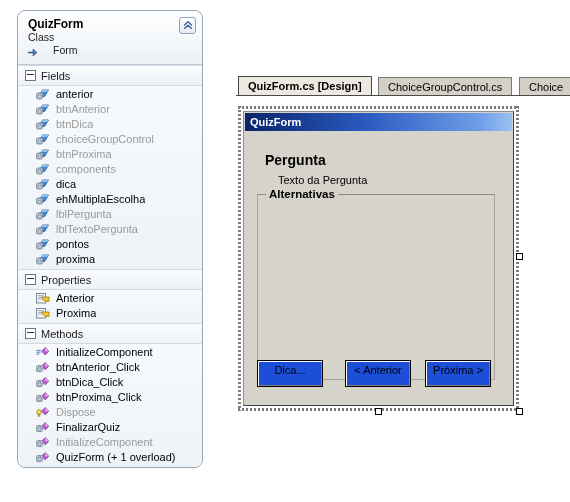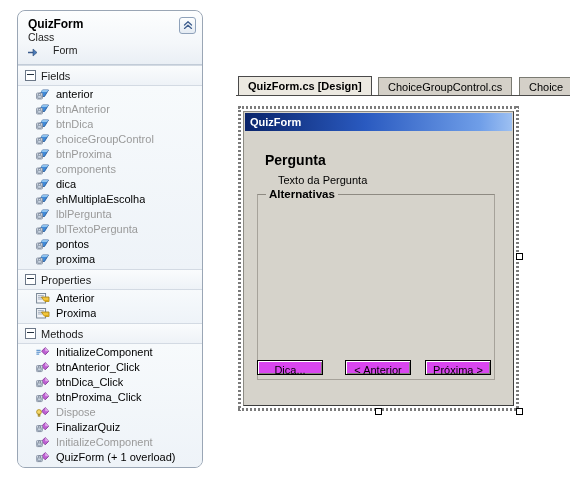--- a/index.html
+++ b/index.html
@@ -254,26 +254,26 @@
   .btn-row {
     position: absolute;
     left: 13px;
     top: 248px;
     width: 245px;
     height: 21px;
   }
   .wbtn {
     position: absolute;
     top: 0;
-    height: 15px;
+    height: 27px;
     line-height: 19px;
     text-align: center;
     font-size: 11px;
     color: #000;
-    background: #d946ef;
+    background: #1d4ed8;
     border: 1px solid #000000;
     box-shadow: inset 1px 1px 0 #ffffff, inset -1px -1px 0 #82807a;
     box-sizing: border-box;
   }
   #btn-dica     { left: 0px;   width: 66px; }
   #btn-anterior { left: 88px;  width: 66px; }
   #btn-proxima  { left: 168px; width: 66px; }
 
   .handle {
     position: absolute;

